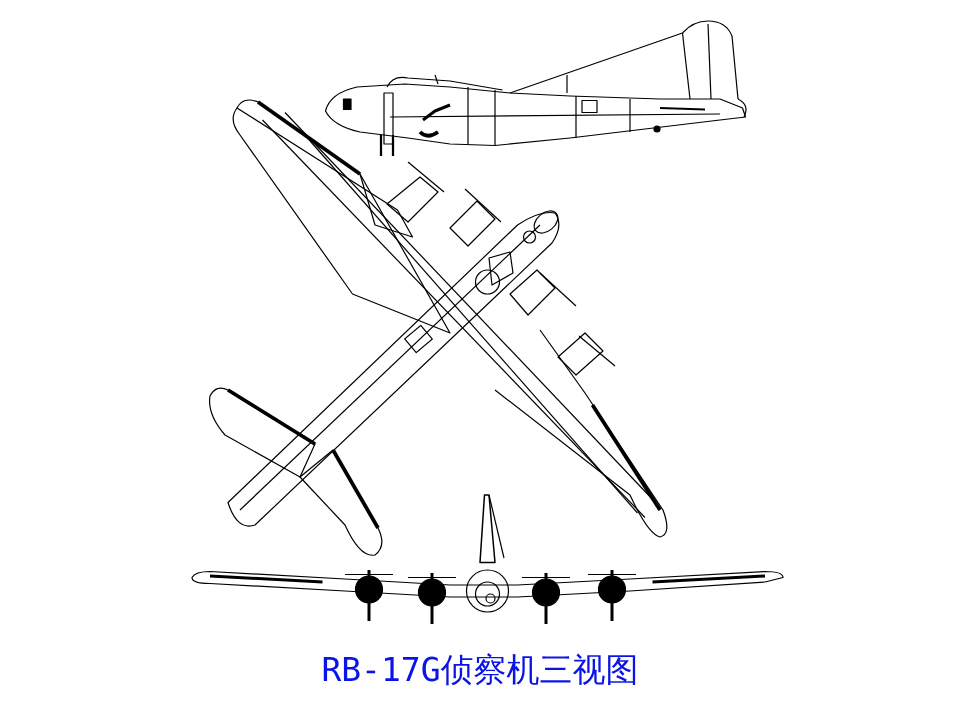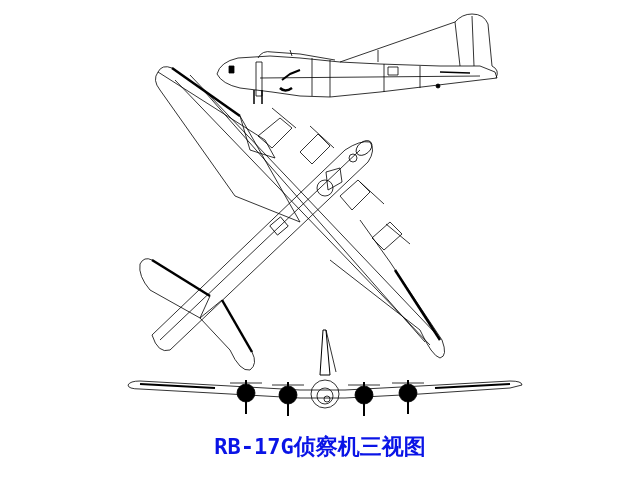--- a/index.html
+++ b/index.html
@@ -1,20 +1,20 @@
 <!DOCTYPE html>
 <html><head>
 <meta charset="utf-8">
 <style>
   html, body { margin:0; padding:0; background:#ffffff; }
   body { width:640px; height:480px; position:relative; overflow:hidden; font-family:"DejaVu Sans", sans-serif; }
   .drawing { position:absolute; left:0; top:0; width:640px; height:480px; }
   .caption { position:absolute; left:0; width:640px; top:432px; text-align:center;
              font-family:"DejaVu Sans Mono", "Liberation Mono", monospace;
-             font-size:22px; font-weight:bold; color:#0a14e6; letter-spacing:0px; }
+             font-size:22px; font-weight:normal; color:#0a14e6; letter-spacing:0px; }
 </style>
 </head>
 <body>
 
 <svg class="drawing" viewBox="0 0 640 480" xmlns="http://www.w3.org/2000/svg" fill="none" stroke="#000" stroke-width="0.8" stroke-linejoin="round">
 
   <g>
 
     <path d="M217,74 Q220,62 238,58 L270,56 L300,58 L340,62 L380,64 L440,66 L480,66 L495,72 L497,78 L480,80 L430,86 L380,92 L330,97 L300,96 L272,92 L240,88 Q222,84 217,74 Z"></path>
 

